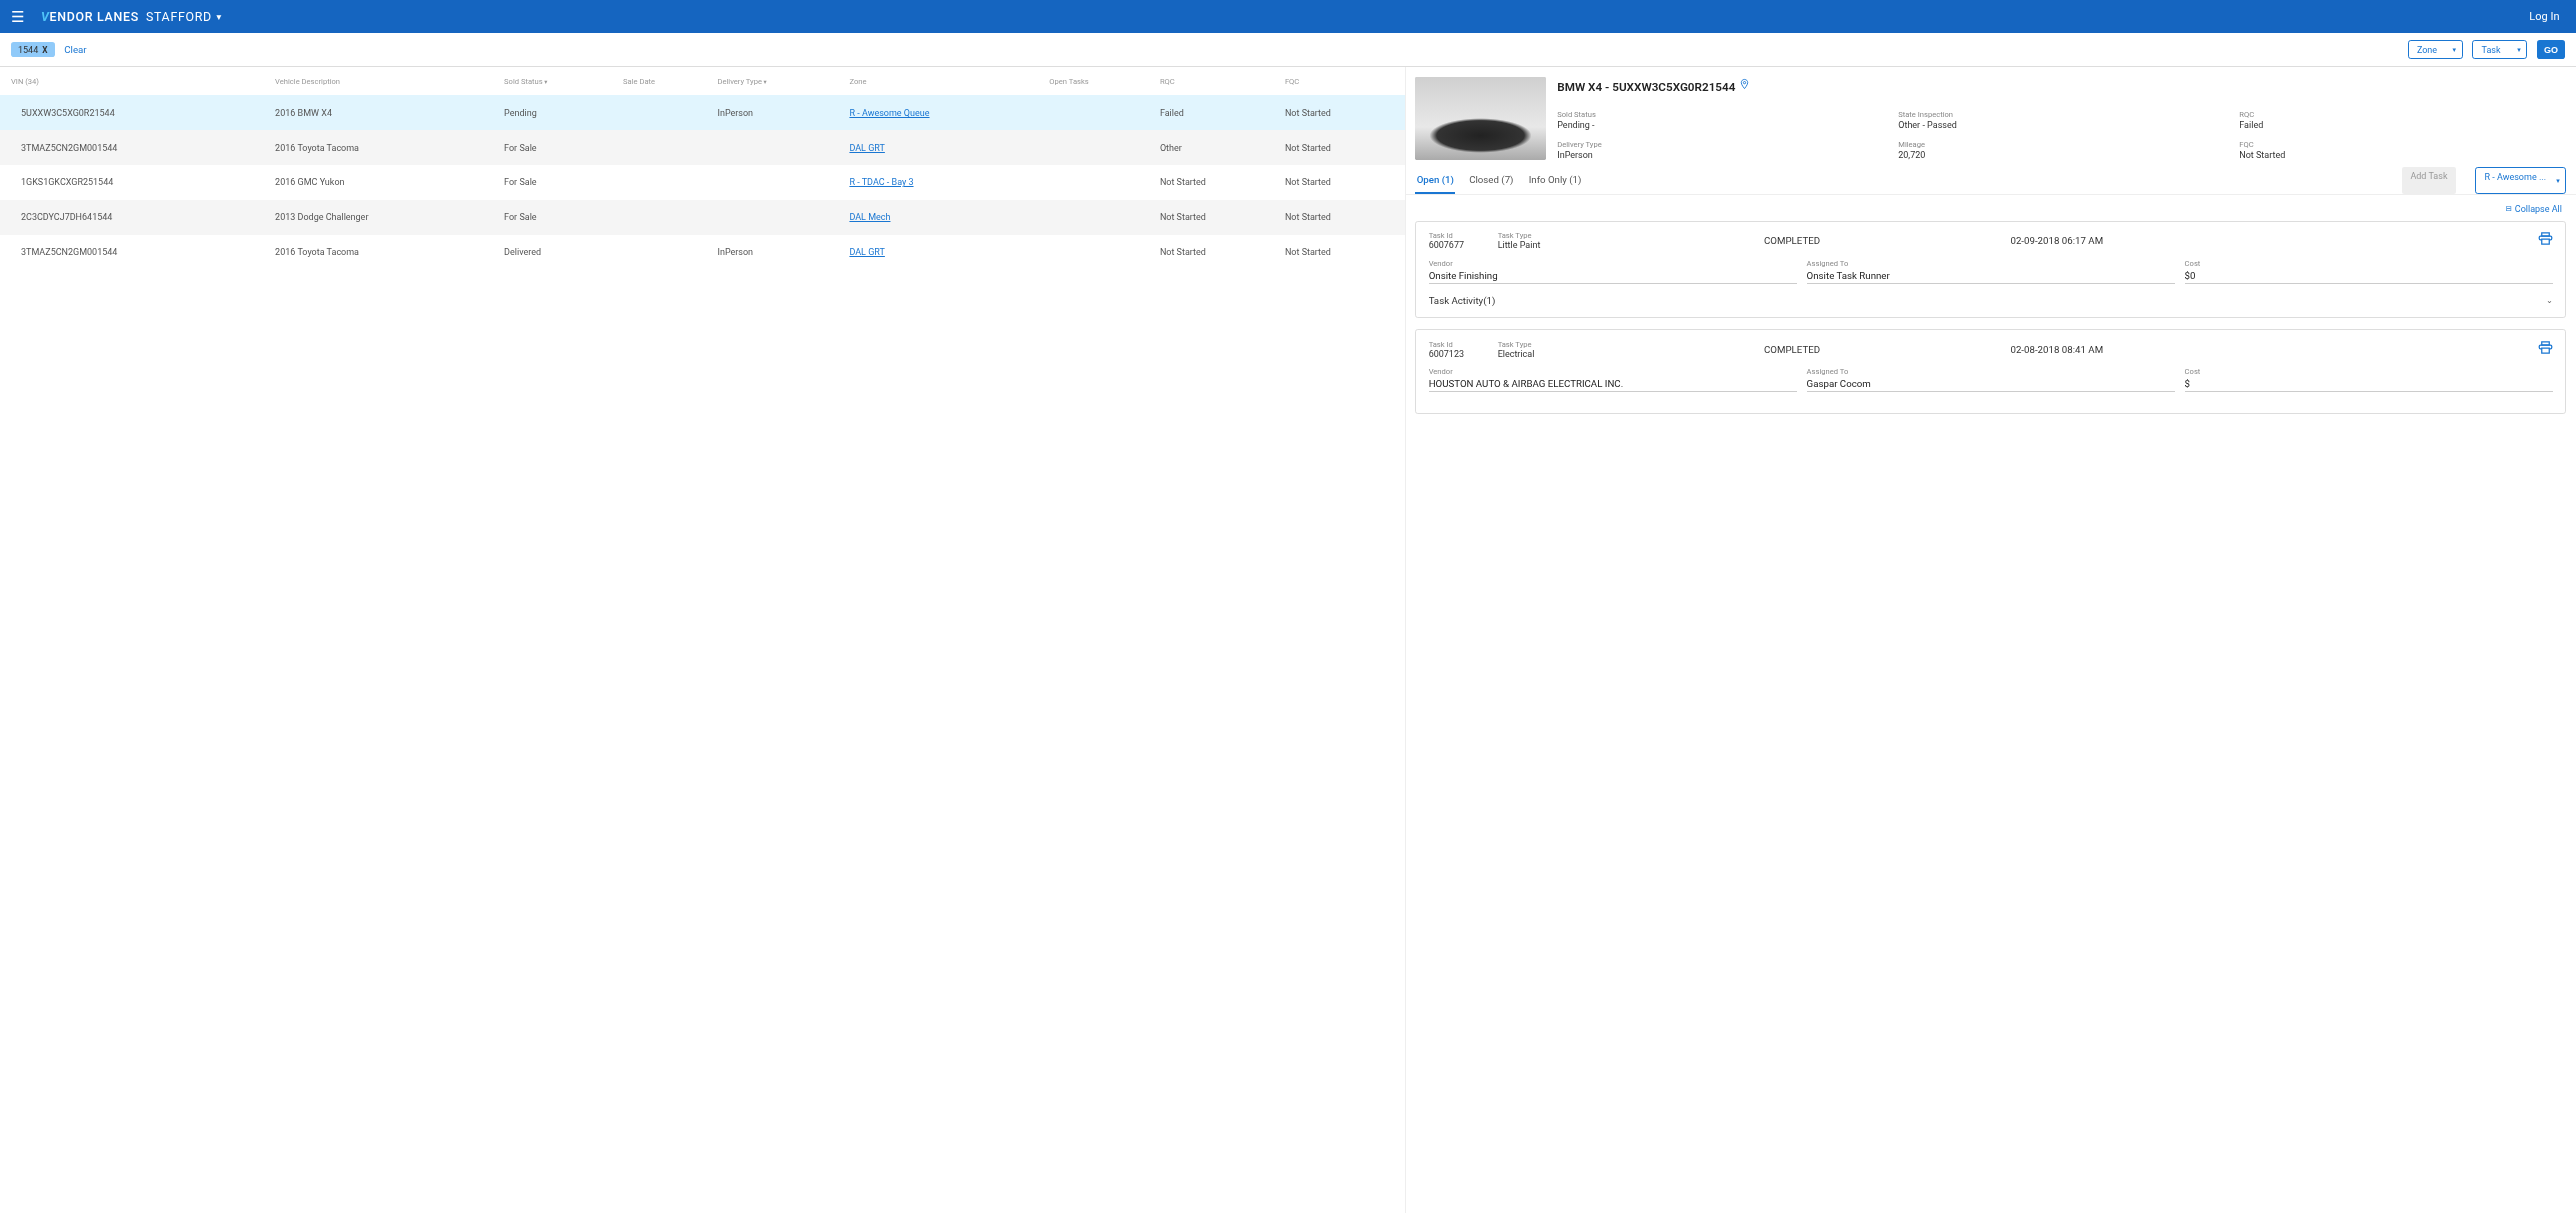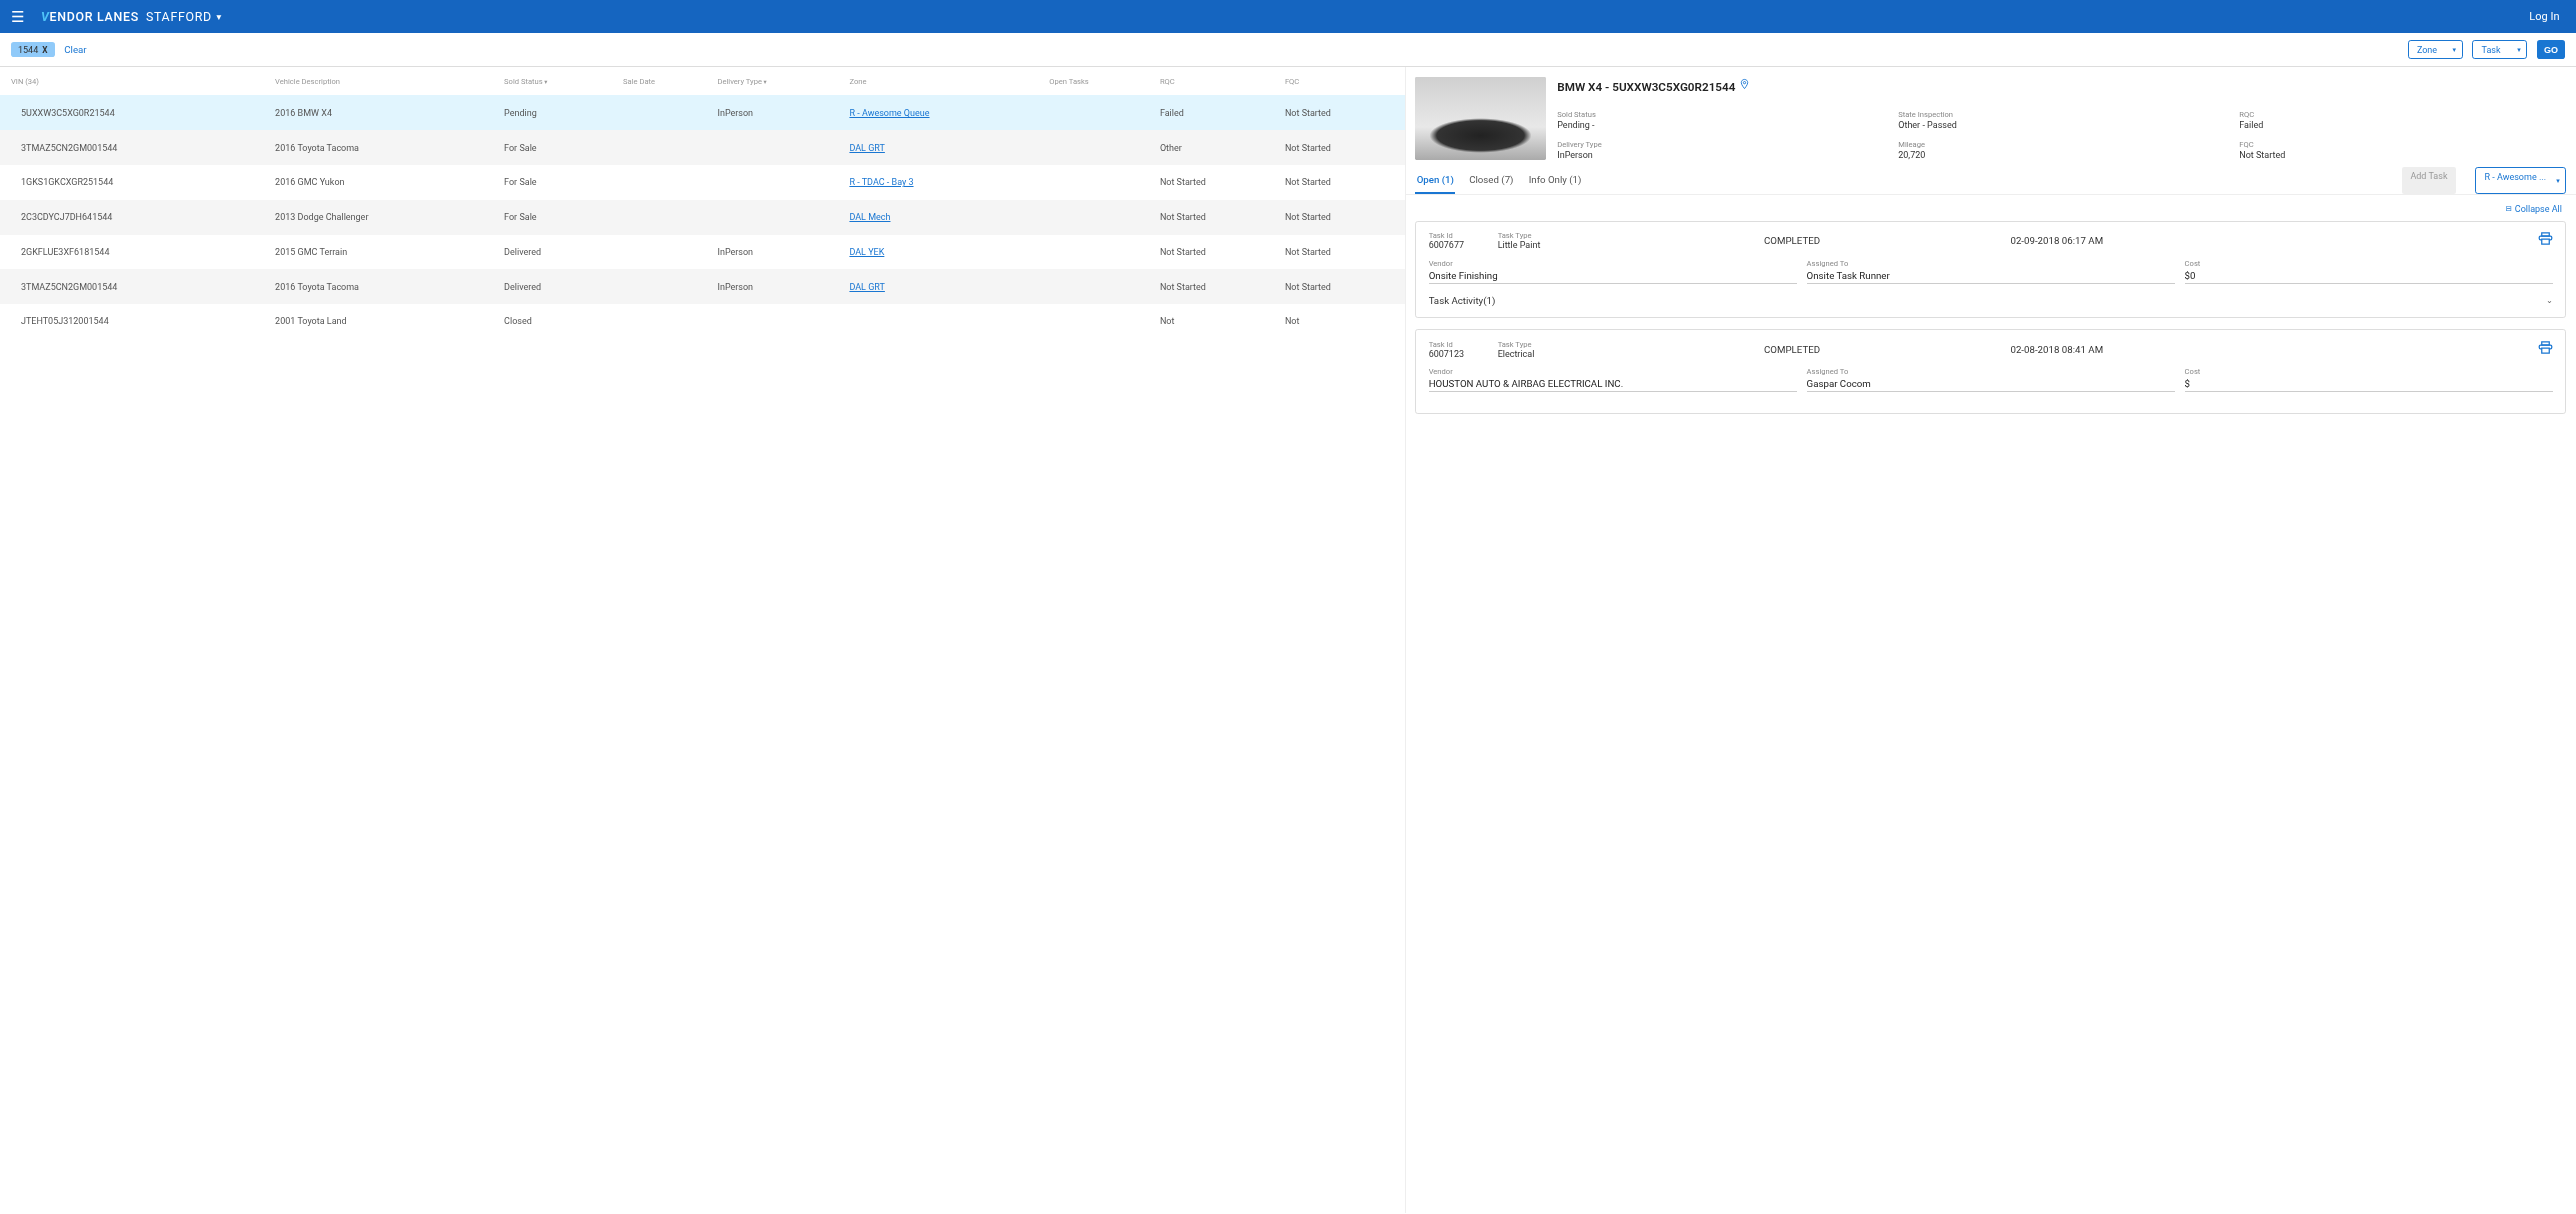--- a/index.html
+++ b/index.html
@@ -163,51 +163,29 @@
     <td>2013 Dodge Challenger</td>
     <td>For Sale</td>
     <td></td>
     <td></td>
     <td><a class="zone-link">DAL Mech</a></td>
     <td></td>
     <td>Not Started</td>
     <td>Not Started</td>
           </tr>
           <tr>
-    <td>2GKFLUE3XF6181544</td>
-    <td>2015 GMC Terrain</td>
-    <td>Delivered</td>
-    <td></td>
-    <td>InPerson</td>
-    <td><a class="zone-link">DAL YEK</a></td>
-    <td></td>
-    <td>Not Started</td>
-    <td>Not Started</td>
-          </tr>
-          <tr>
     <td>3TMAZ5CN2GM001544</td>
     <td>2016 Toyota Tacoma</td>
     <td>Delivered</td>
     <td></td>
     <td>InPerson</td>
     <td><a class="zone-link">DAL GRT</a></td>
     <td></td>
     <td>Not Started</td>
     <td>Not Started</td>
-          </tr>
-          <tr>
-    <td>JTEHT05J312001544</td>
-    <td>2001 Toyota Land</td>
-    <td>Closed</td>
-    <td></td>
-    <td></td>
-    <td></td>
-    <td></td>
-    <td>Not</td>
-    <td>Not</td>
           </tr>
         </tbody>
     </table>
   </div>
 
   <div class="detail-side">
 
     <div class="dhdr">
       <div class="vimg"></div>
       <div class="dhdr-right">

